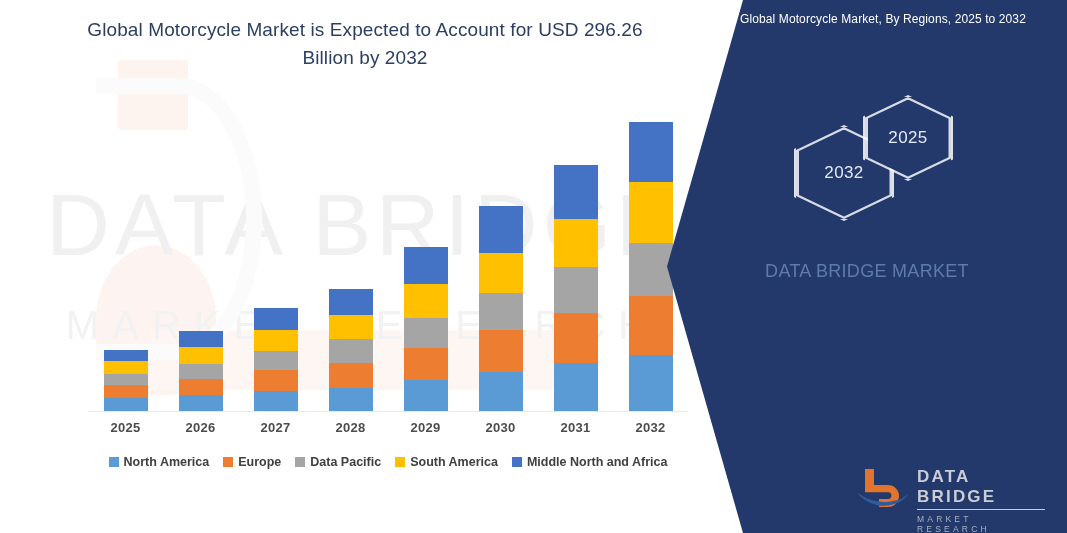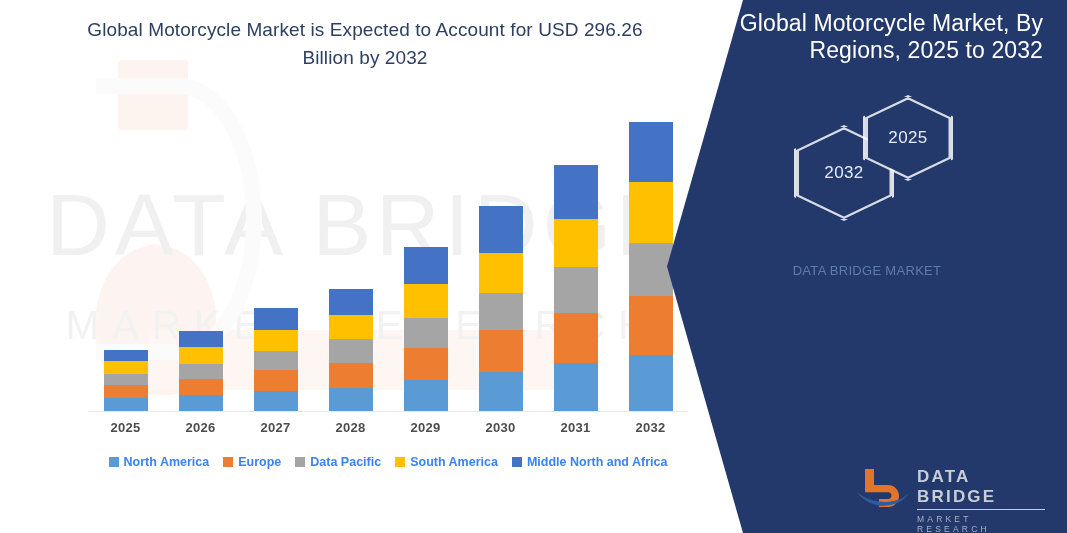--- a/index.html
+++ b/index.html
@@ -66,38 +66,38 @@
   .x-labels .xl{
     flex:1 1 0;text-align:center;font-size:13px;font-weight:bold;color:#4d4d4d;letter-spacing:.3px;
   }
 
   .legend{
     position:absolute;left:88px;top:455px;width:600px;
     display:flex;justify-content:center;align-items:center;gap:14px;flex-wrap:nowrap;
   }
   .lg-item{display:flex;align-items:center;gap:5px;}
   .lg-swatch{width:10px;height:10px;display:inline-block;}
-  .lg-text{font-size:12.5px;font-weight:bold;color:#3b82f6;white-space:nowrap;}
+  .lg-text{font-size:12.5px;font-weight:bold;color:#404040;white-space:nowrap;}
 
   .footer{
     position:absolute;left:84px;top:505px;width:600px;
     display:flex;justify-content:space-between;align-items:center;
     font-family:"Liberation Serif", serif;font-size:9.5px;color:#3a3a3a;
   }
   .footer span{white-space:nowrap;}
 
   
   .right-panel{
     position:absolute;right:0;top:0;width:400px;height:533px;
     background:#23386b;
     clip-path:polygon(19% 0, 100% 0, 100% 100%, 19% 100%, 19% 100%, 0 50%);
   }
   .rp-header{
     position:absolute;right:24px;top:10px;width:320px;
-    text-align:right;color:#ffffff;font-size:23px;line-height:27px;letter-spacing:.1px;
+    text-align:center;color:#ffffff;font-size:12px;line-height:19px;letter-spacing:.1px;
   }
   .hex-wrap{position:absolute;left:0;top:95px;width:400px;height:125px;}
   .hex{
     position:absolute;
     border:2px solid rgba(255,255,255,.85);
     display:flex;align-items:center;justify-content:center;
     color:#dfe6f2;
     clip-path:polygon(50% 0,100% 25%,100% 75%,50% 100%,0 75%,0 25%);
     background:transparent;
   }
@@ -112,21 +112,21 @@
     background:#23386b;
   }
   .hex-label{
     position:relative;z-index:3;font-size:17px;color:#e4eaf5;letter-spacing:.4px;
   }
   #hex-2032{left:127px;top:30px;width:96px;height:92px;}
   #hex-2025{left:196px;top:0px;width:86px;height:82px;}
 
   .brand-text{
     position:absolute;left:0;top:258px;width:400px;
-    text-align:center;color:#5f7bab;font-size:13px;line-height:26px;letter-spacing:.3px;
+    text-align:center;color:#5f7bab;font-size:18px;line-height:26px;letter-spacing:.3px;
   }
   .brand-text .bt2{display:block;}
 
   
   .logo{
     position:absolute;right:22px;bottom:22px;width:190px;height:48px;
   }
   .logo-mark{position:absolute;left:0;top:2px;width:56px;height:44px;}
   .logo-txt{position:absolute;left:62px;top:4px;}
   .logo-main{

